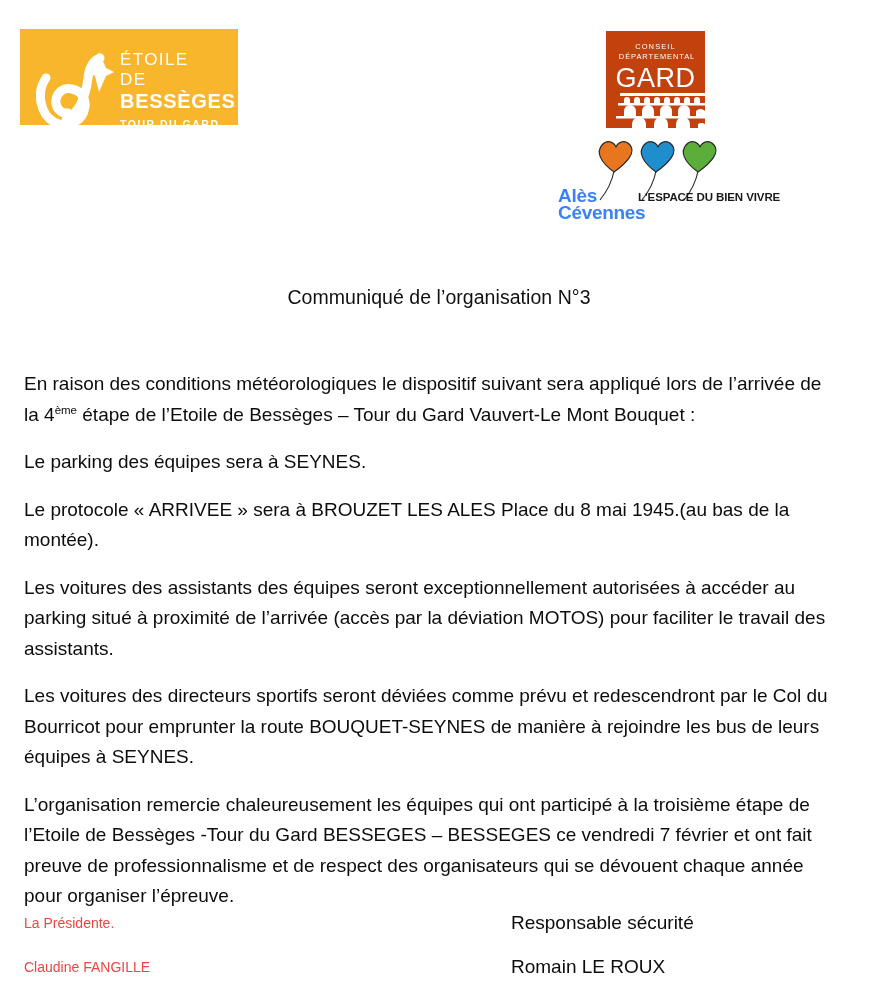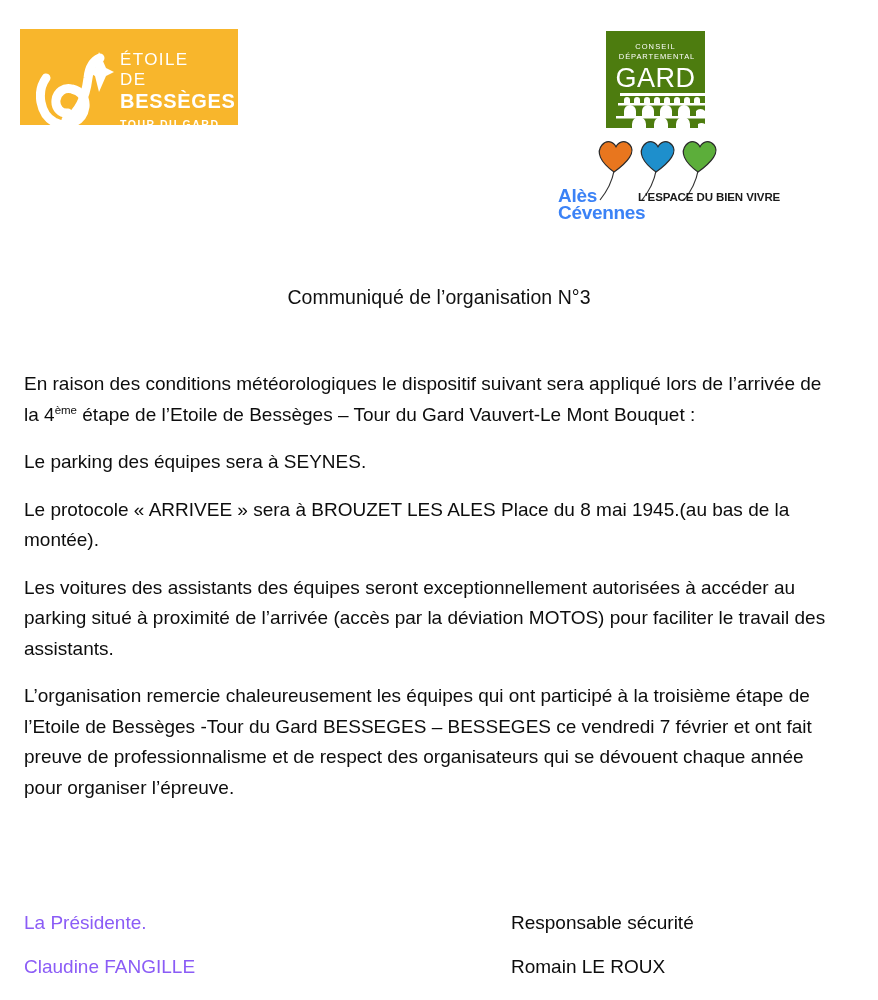--- a/index.html
+++ b/index.html
@@ -74,21 +74,21 @@
     margin-top: 4px;
   }
 
   
   .gard-logo {
     position: absolute;
     left: 606px;
     top: 31px;
     width: 99px;
     height: 97px;
-    background: #4d7c0f;
+    background: #c2410c;
     overflow: hidden;
   }
   .gard-l1 {
     position: absolute;
     top: 11px;
     left: 0;
     width: 99px;
     text-align: center;
     color: #ffffff;
     font-size: 7.5px;
@@ -201,23 +201,23 @@
     top: 910px;
     width: 830px;
   }
   .sig-row {
     display: flex;
     margin-bottom: 18px;
   }
   .sig-col-left {
     width: 487px;
     flex: 0 0 487px;
-    font-size: 19px;
+    font-size: 14px;
     line-height: 26px;
-    color: #8b5cf6;
+    color: #ef4444;
   }
   .sig-col-right {
     flex: 1 1 auto;
     font-size: 19px;
     line-height: 26px;
     color: #0d0d0d;
   }
 </style>
 </head>
 <body>
@@ -307,20 +307,21 @@
 <div class="body-block">
 
   <p class="para"><span>En raison des conditions météorologiques le dispositif suivant sera appliqué lors de l’arrivée de la 4</span><sup>ème</sup><span> étape de l’Etoile de Bessèges – Tour du Gard Vauvert-Le Mont Bouquet :</span></p>
 
   <p class="para">Le parking des équipes sera à SEYNES.</p>
 
   <p class="para">Le protocole « ARRIVEE » sera à BROUZET LES ALES Place du 8 mai 1945.(au bas de la montée).</p>
 
   <p class="para">Les voitures des assistants des équipes seront exceptionnellement autorisées à accéder au parking situé à proximité de l’arrivée (accès par la déviation MOTOS) pour faciliter le travail des assistants.</p>
 
+  <p class="para">Les voitures des directeurs sportifs seront déviées comme prévu et redescendront par le Col du Bourricot pour emprunter la route BOUQUET-SEYNES de manière à rejoindre les bus de leurs équipes à SEYNES.</p>
 
   <p class="para">L’organisation remercie chaleureusement les équipes qui ont participé à la troisième étape de l’Etoile de Bessèges -Tour du Gard BESSEGES – BESSEGES ce vendredi 7 février et ont fait preuve de professionnalisme et de respect des organisateurs qui se dévouent chaque année pour organiser l’épreuve.</p>
 
 </div>
 
 <div class="signatures">
   <div class="sig-row">
     <div class="sig-col-left">La Présidente.</div>
     <div class="sig-col-right">Responsable sécurité</div>
   </div>

